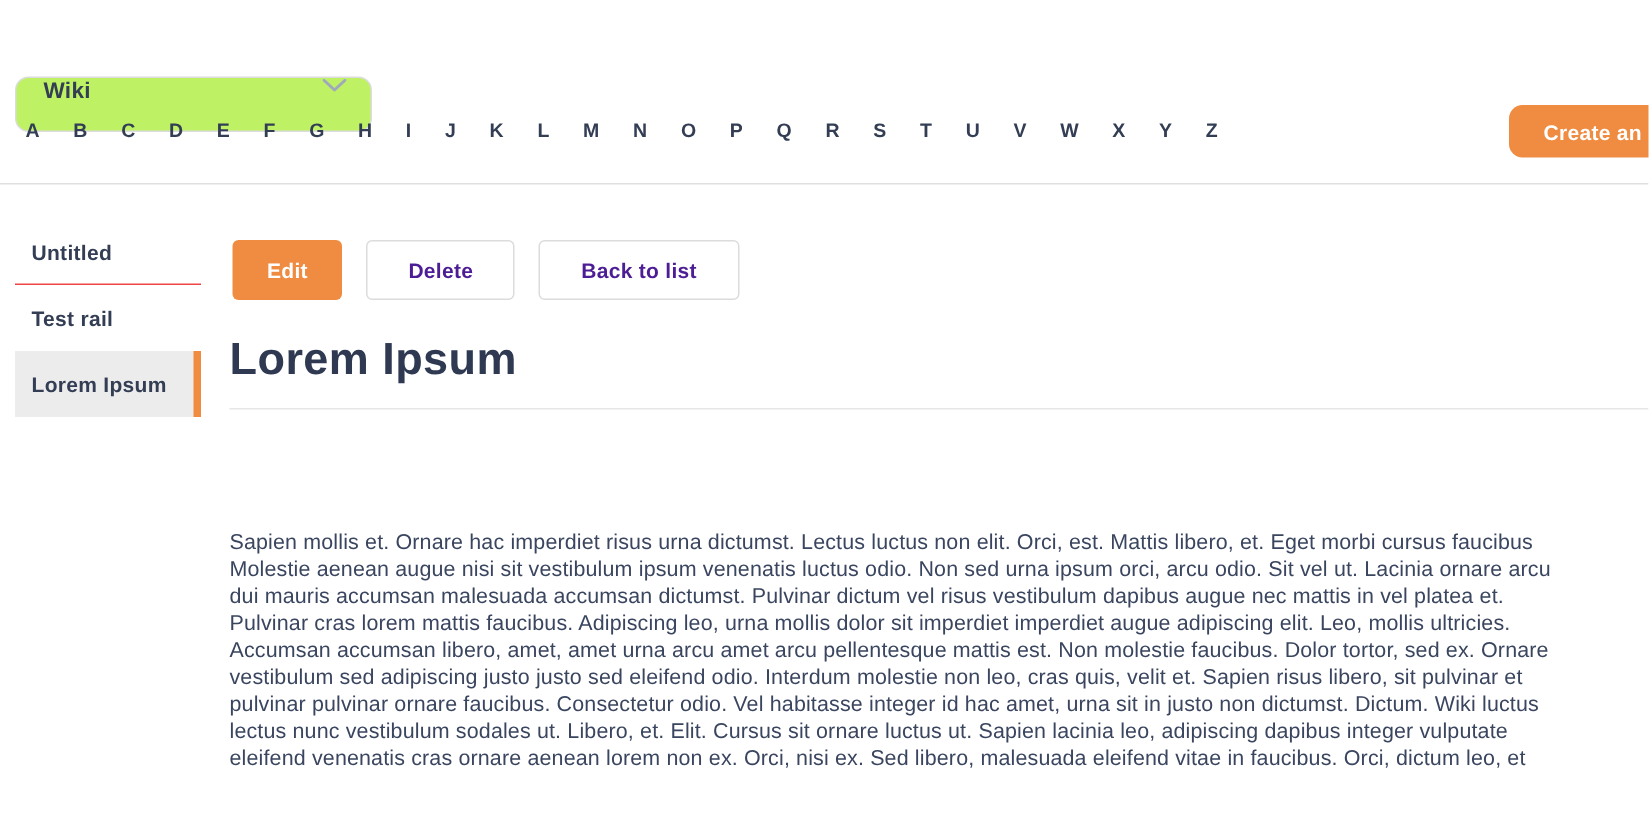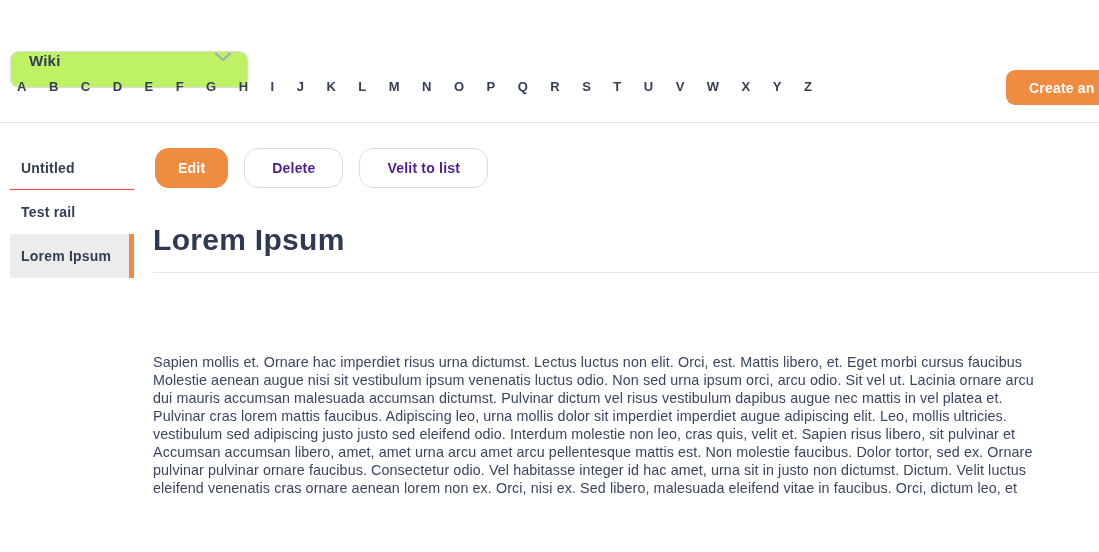--- a/index.html
+++ b/index.html
@@ -69,24 +69,24 @@
     position: absolute; right: 0; top: 0; bottom: 0; width: 5px;
     background: #ef8c41;
   }
 
   
   .toolbar {
     position: absolute; left: 155px; top: 148px;
     display: flex; gap: 16px;
   }
   .btn {
-    height: 40px; border-radius: 14px;
+    height: 40px; border-radius: 4px;
     font-family: inherit; font-size: 14px; font-weight: 700;
     letter-spacing: .2px; cursor: pointer;
-    display: inline-flex; align-items: center; justify-content: center;
+    display: inline-flex; align-items: center; justify-content: center; margin-top: 12px;
   }
   .btn.primary {
     background: #ef8c41; border: none; color: #fff; padding: 0 23px;
   }
   .btn.ghost {
     background: #fff; border: 1px solid #dcdcdc; color: #4c1d95; padding: 0 27px;
   }
 
   .page-title {
     position: absolute; left: 153px; top: 224px;
@@ -161,28 +161,29 @@
   </div>
   <div class="side-item selected">
     <span>Lorem Ipsum</span>
     <span class="accent"></span>
   </div>
 </nav>
 
 <div class="toolbar">
   <button class="btn primary">Edit</button>
   <button class="btn ghost">Delete</button>
-  <button class="btn ghost">Velit to list</button>
+  <button class="btn ghost">Back to list</button>
 </div>
 
 <h1 class="page-title">Lorem Ipsum</h1>
 <div class="title-divider"></div>
 
 <div class="article-body">
   <div class="line">Sapien mollis et. Ornare hac imperdiet risus urna dictumst. Lectus luctus non elit. Orci, est. Mattis libero, et. Eget morbi cursus faucibus</div>
   <div class="line">Molestie aenean augue nisi sit vestibulum ipsum venenatis luctus odio. Non sed urna ipsum orci, arcu odio. Sit vel ut. Lacinia ornare arcu</div>
   <div class="line">dui mauris accumsan malesuada accumsan dictumst. Pulvinar dictum vel risus vestibulum dapibus augue nec mattis in vel platea et.</div>
   <div class="line">Pulvinar cras lorem mattis faucibus. Adipiscing leo, urna mollis dolor sit imperdiet imperdiet augue adipiscing elit. Leo, mollis ultricies.</div>
+  <div class="line">Accumsan accumsan libero, amet, amet urna arcu amet arcu pellentesque mattis est. Non molestie faucibus. Dolor tortor, sed ex. Ornare</div>
   <div class="line">vestibulum sed adipiscing justo justo sed eleifend odio. Interdum molestie non leo, cras quis, velit et. Sapien risus libero, sit pulvinar et</div>
-  <div class="line">Accumsan accumsan libero, amet, amet urna arcu amet arcu pellentesque mattis est. Non molestie faucibus. Dolor tortor, sed ex. Ornare</div>
-  <div class="line">pulvinar pulvinar ornare faucibus. Consectetur odio. Vel habitasse integer id hac amet, urna sit in justo non dictumst. Dictum. Velit luctus</div>
+  <div class="line">pulvinar pulvinar ornare faucibus. Consectetur odio. Vel habitasse integer id hac amet, urna sit in justo non dictumst. Dictum. Wiki luctus</div>
+  <div class="line">lectus nunc vestibulum sodales ut. Libero, et. Elit. Cursus sit ornare luctus ut. Sapien lacinia leo, adipiscing dapibus integer vulputate</div>
   <div class="line">eleifend venenatis cras ornare aenean lorem non ex. Orci, nisi ex. Sed libero, malesuada eleifend vitae in faucibus. Orci, dictum leo, et</div>
 </div>
 
 </body></html>

